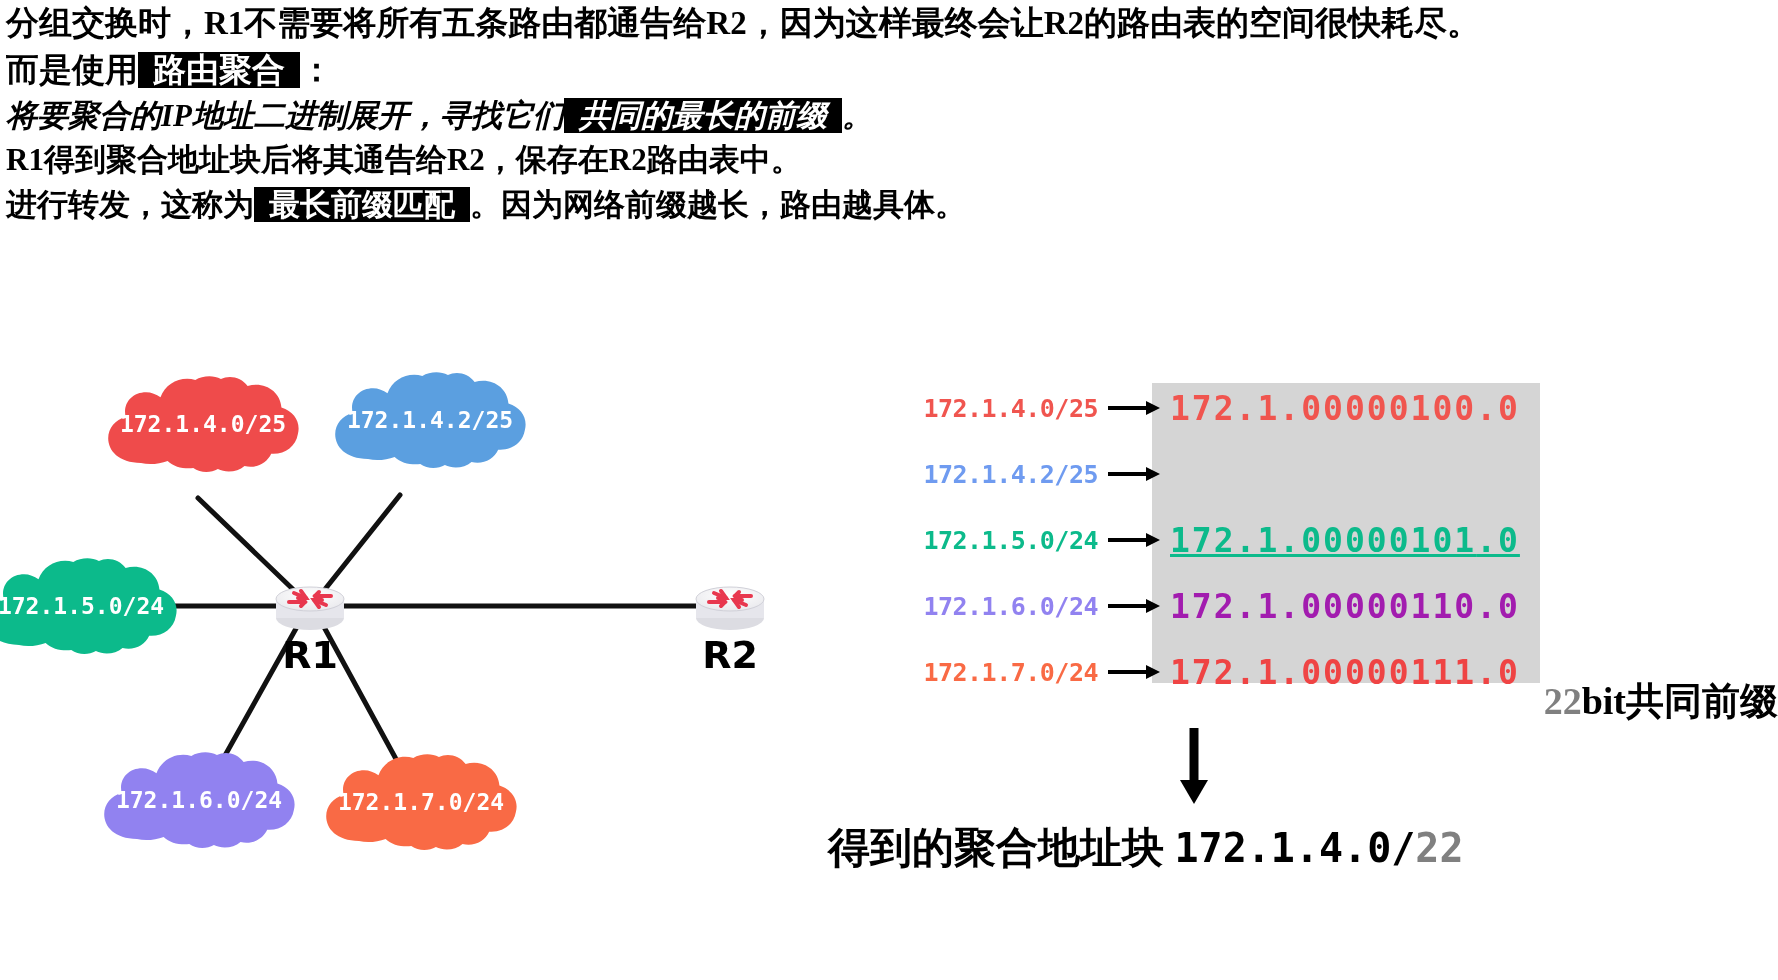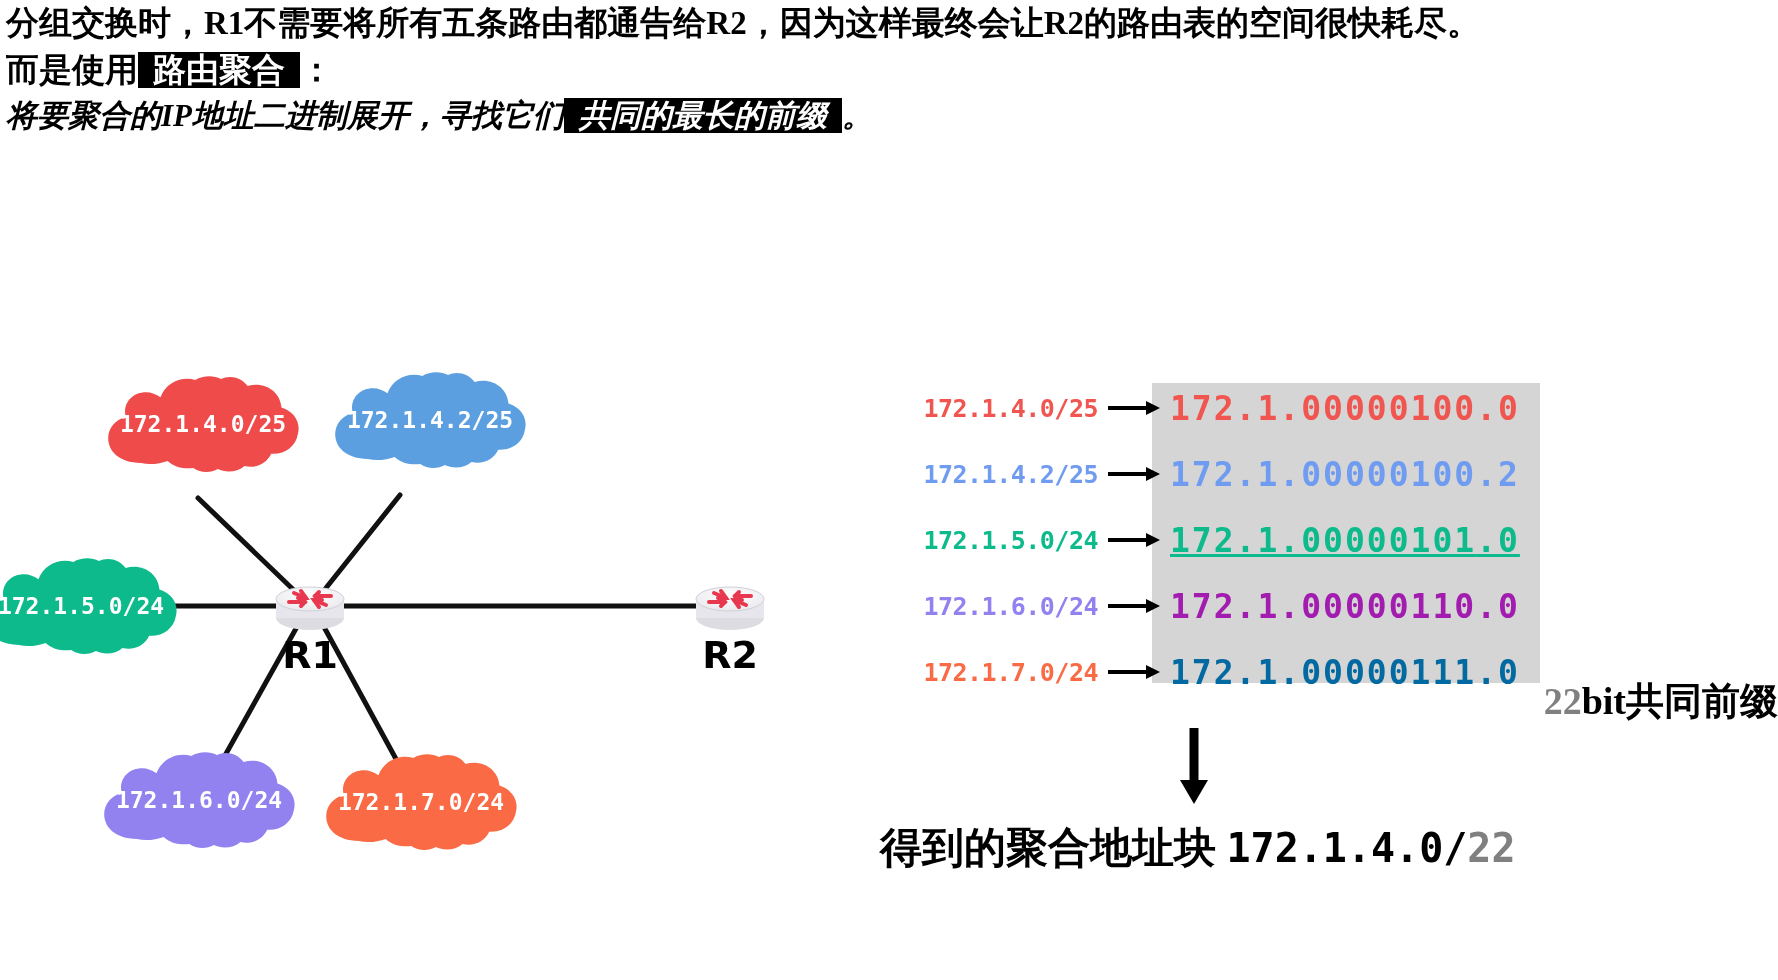--- a/index.html
+++ b/index.html
@@ -65,21 +65,21 @@
     position:absolute;left:880px;top:676px;width:898px;
     text-align:right;padding-left:286px;box-sizing:border-box;
     font-family:"Liberation Serif","DejaVu Serif",serif;
     font-weight:bold;font-size:38px;color:#000;
   }
   .prefixnote .num{color:#808080;}
 
   .downarrow{position:absolute;left:1174px;top:728px;}
 
   .result{
-    position:absolute;left:880px;top:820px;width:898px;
+    position:absolute;left:828px;top:820px;width:898px;
     font-family:"Liberation Serif","DejaVu Serif",serif;
     font-weight:bold;font-size:42px;color:#000;white-space:nowrap;
     padding-left:-0px;
   }
   .result .mono{
     font-family:"DejaVu Sans Mono","Liberation Mono",monospace;
     font-size:40px;letter-spacing:0px;
   }
   .result .grey{color:#808080;}
 </style>
@@ -90,20 +90,26 @@
 
   <div class="prose">
     <div class="line l1">
       <span>分组交换时，R1不需要将所有五条路由都通告给R2，因为这样最终会让R2的路由表的空间很快耗尽。</span>
     </div>
     <div class="line l2">
       <span>而是使用</span><span class="hl">路由聚合</span><span>：</span>
     </div>
     <div class="line l3">
       <span>将要聚合的IP地址二进制展开，寻找它们</span><span class="hl">共同的最长的前缀</span><span>。</span>
+    </div>
+    <div class="line l4">
+      <span>R1得到聚合地址块后将其通告给R2，保存在R2路由表中。</span>
+    </div>
+    <div class="line l6">
+      <span>进行转发，这称为</span><span class="hl">最长前缀匹配</span><span>。因为网络前缀越长，路由越具体。</span>
     </div>
   </div>
 
   <div class="diagram">
     <svg width="880" height="630" viewBox="0 0 880 630" xmlns="http://www.w3.org/2000/svg">
       <defs>
 
         <symbol id="cloudshape" viewBox="0 0 200 96">
           <path d="M40,86
                    C18,86 8,74 8,62
@@ -217,21 +223,20 @@
     </div>
 
     <div class="brow" style="top:76px;">
       <div class="baddr" style="color:#6f9bf0;">172.1.4.2/25</div>
       <div class="arrow">
         <svg width="54" height="20" viewBox="0 0 54 20">
             <path d="M0,10 L40,10" stroke="#000" stroke-width="4"></path>
             <path d="M38,3 L52,10 L38,17 Z" fill="#000"></path>
           </svg>
       </div>
-      <div class="bbin" style="color:#6f9bf0;"><span>172.1.00000100</span><span>.2</span></div>
     </div>
 
     <div class="brow" style="top:142px;">
       <div class="baddr" style="color:#0cba8b;">172.1.5.0/24</div>
       <div class="arrow">
         <svg width="54" height="20" viewBox="0 0 54 20">
             <path d="M0,10 L40,10" stroke="#000" stroke-width="4"></path>
             <path d="M38,3 L52,10 L38,17 Z" fill="#000"></path>
           </svg>
       </div>
@@ -250,21 +255,21 @@
     </div>
 
     <div class="brow" style="top:274px;">
       <div class="baddr" style="color:#f96a45;">172.1.7.0/24</div>
       <div class="arrow">
         <svg width="54" height="20" viewBox="0 0 54 20">
             <path d="M0,10 L40,10" stroke="#000" stroke-width="4"></path>
             <path d="M38,3 L52,10 L38,17 Z" fill="#000"></path>
           </svg>
       </div>
-      <div class="bbin" style="color:#0369a1;"><span>172.1.00000111</span><span>.0</span></div>
+      <div class="bbin" style="color:#ef4444;"><span>172.1.00000111</span><span>.0</span></div>
     </div>
   </div>
 
   <div class="prefixnote">
     <span class="num">22</span><span>bit共同前缀</span>
   </div>
 
   <div class="downarrow">
     <svg width="40" height="80" viewBox="0 0 40 80" xmlns="http://www.w3.org/2000/svg">
       <path d="M20,0 L20,58" stroke="#000" stroke-width="9"></path>

